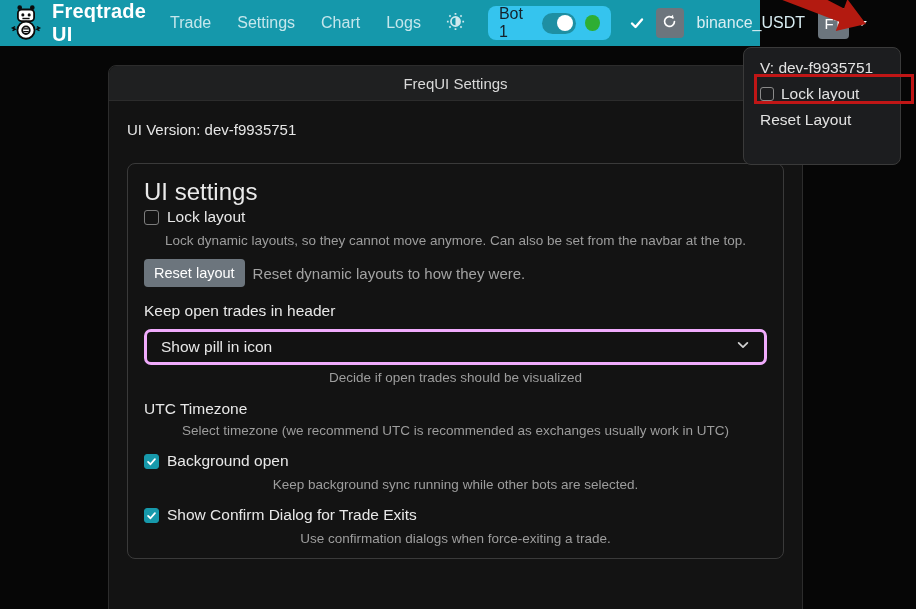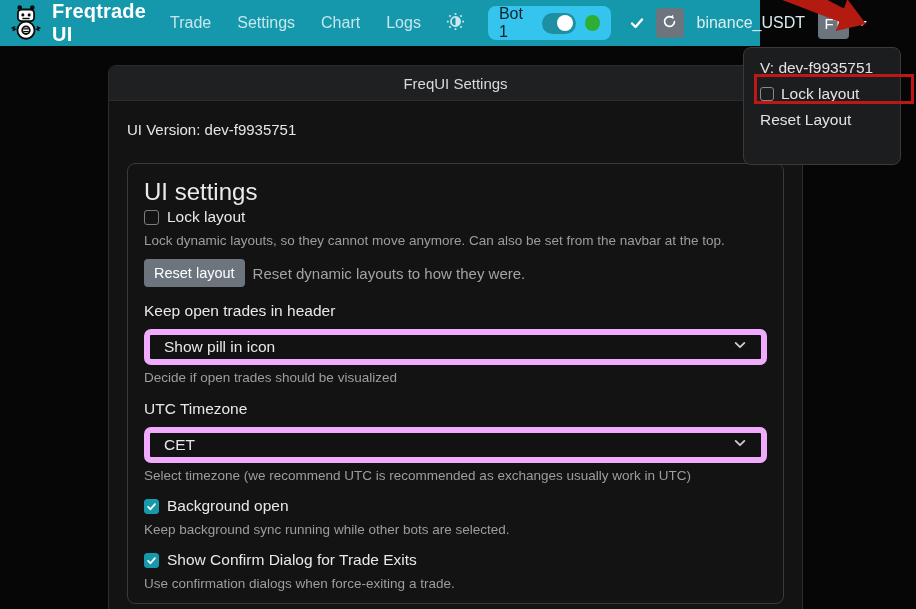--- a/index.html
+++ b/index.html
@@ -57,29 +57,29 @@
 
   .inner-card { margin-top:25px; border:1px solid #3a3a3a; border-radius:8px; padding:14px 16px 12px 16px; }
   .inner-heading { color:#eaeaea; font-size:24px; font-weight:400; margin-bottom:0; }
 
   .check-row { display:flex; align-items:center; gap:8px; margin-top:2px; }
   .cb { width:15px; height:15px; border-radius:3px; flex:0 0 auto; cursor:pointer;
     display:flex; align-items:center; justify-content:center; }
   .cb-off { border:1px solid #7d7d7d; background:transparent; }
   .cb-on { background:#1799ab; border:1px solid #1799ab; }
   .check-label { color:#e8e8e8; font-size:15.5px; cursor:default; }
-  .desc { color:#9d9d9d; font-size:13.5px; margin-top:7px; }
+  .desc { color:#9d9d9d; font-size:13.5px; margin-top:7px;text-align:center; }
 
   .reset-row { display:flex; align-items:center; gap:8px; margin-top:11px; }
   .reset-btn { background:#6c757d; color:#ffffff; font-size:14.5px; border:none;
     border-radius:4px; padding:6px 10px; cursor:pointer; font-family:inherit; }
   .reset-desc { color:#a3a3a3; font-size:15px; }
 
   .field-label { color:#e8e8e8; font-size:15.5px; margin-top:15px; }
-  .select { margin-top:9px; height:36px; border:6px solid #f0abfc; border-radius:7px;
+  .select { margin-top:9px; height:36px; border:3px solid #f0abfc; border-radius:7px;
     background:#121212; display:flex; align-items:center; justify-content:space-between;
     padding:0 14px; cursor:pointer; }
   .select-value { color:#e8e8e8; font-size:15.5px; }
   .desc-tight { margin-top:5px; }
   .spacer-check { margin-top:14px; }
 </style>
 </head>
 <body>
 
 <div id="screen">
@@ -200,28 +200,20 @@
           <span class="select-value">Show pill in icon</span>
           <span>
             <svg width="14" height="14" viewBox="0 0 16 16">
                 <path d="M3 5.5 L8 10.5 L13 5.5" stroke="#d0d0d0" stroke-width="2" fill="none" stroke-linecap="round" stroke-linejoin="round"></path>
               </svg>
           </span>
         </div>
         <div class="desc desc-tight">Decide if open trades should be visualized</div>
 
         <div class="field-label">UTC Timezone</div>
-        <div class="select">
-          <span class="select-value">CET</span>
-          <span>
-            <svg width="14" height="14" viewBox="0 0 16 16">
-                <path d="M3 5.5 L8 10.5 L13 5.5" stroke="#d0d0d0" stroke-width="2" fill="none" stroke-linecap="round" stroke-linejoin="round"></path>
-              </svg>
-          </span>
-        </div>
         <div class="desc desc-tight">Select timezone (we recommend UTC is recommended as exchanges usually work in UTC)</div>
 
         <div class="check-row spacer-check">
           <span class="cb cb-on">
             <svg width="11" height="11" viewBox="0 0 16 16">
                 <path d="M3 8.5 L6.5 12 L13 4.5" stroke="#ffffff" stroke-width="2.6" fill="none" stroke-linecap="round" stroke-linejoin="round"></path>
               </svg>
           </span>
           <span class="check-label">Background open</span>
         </div>

